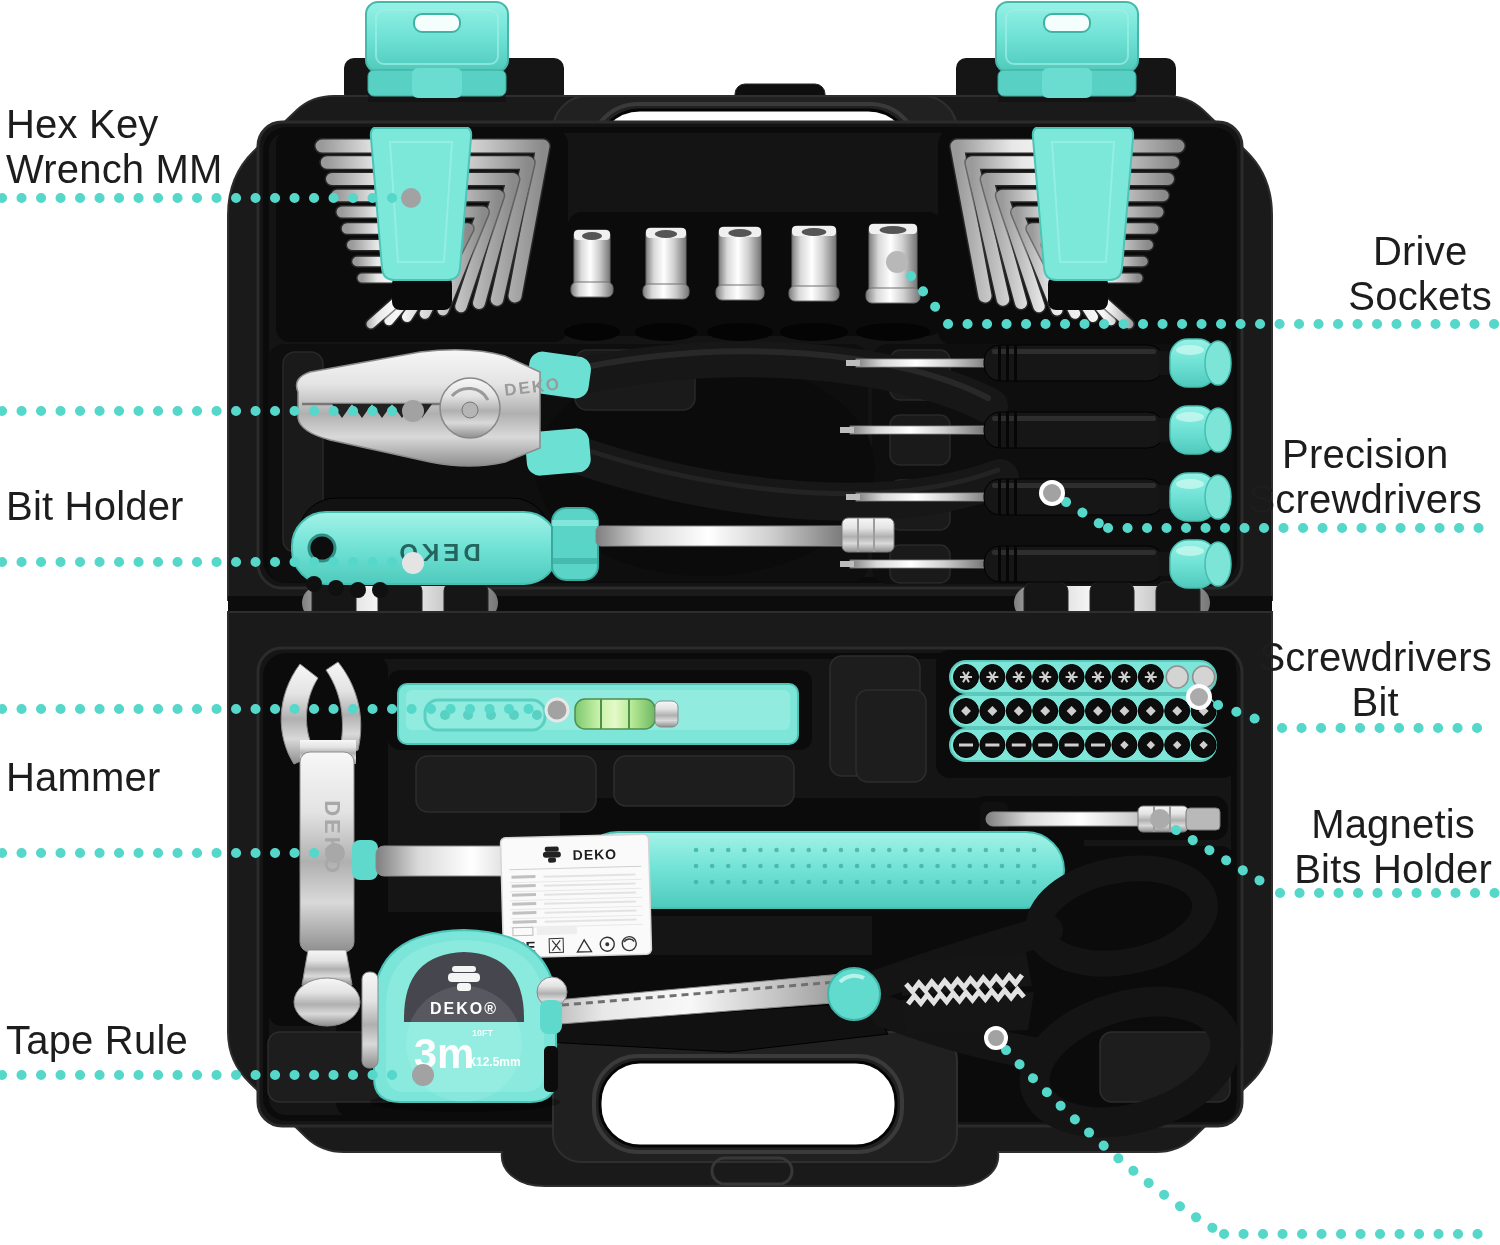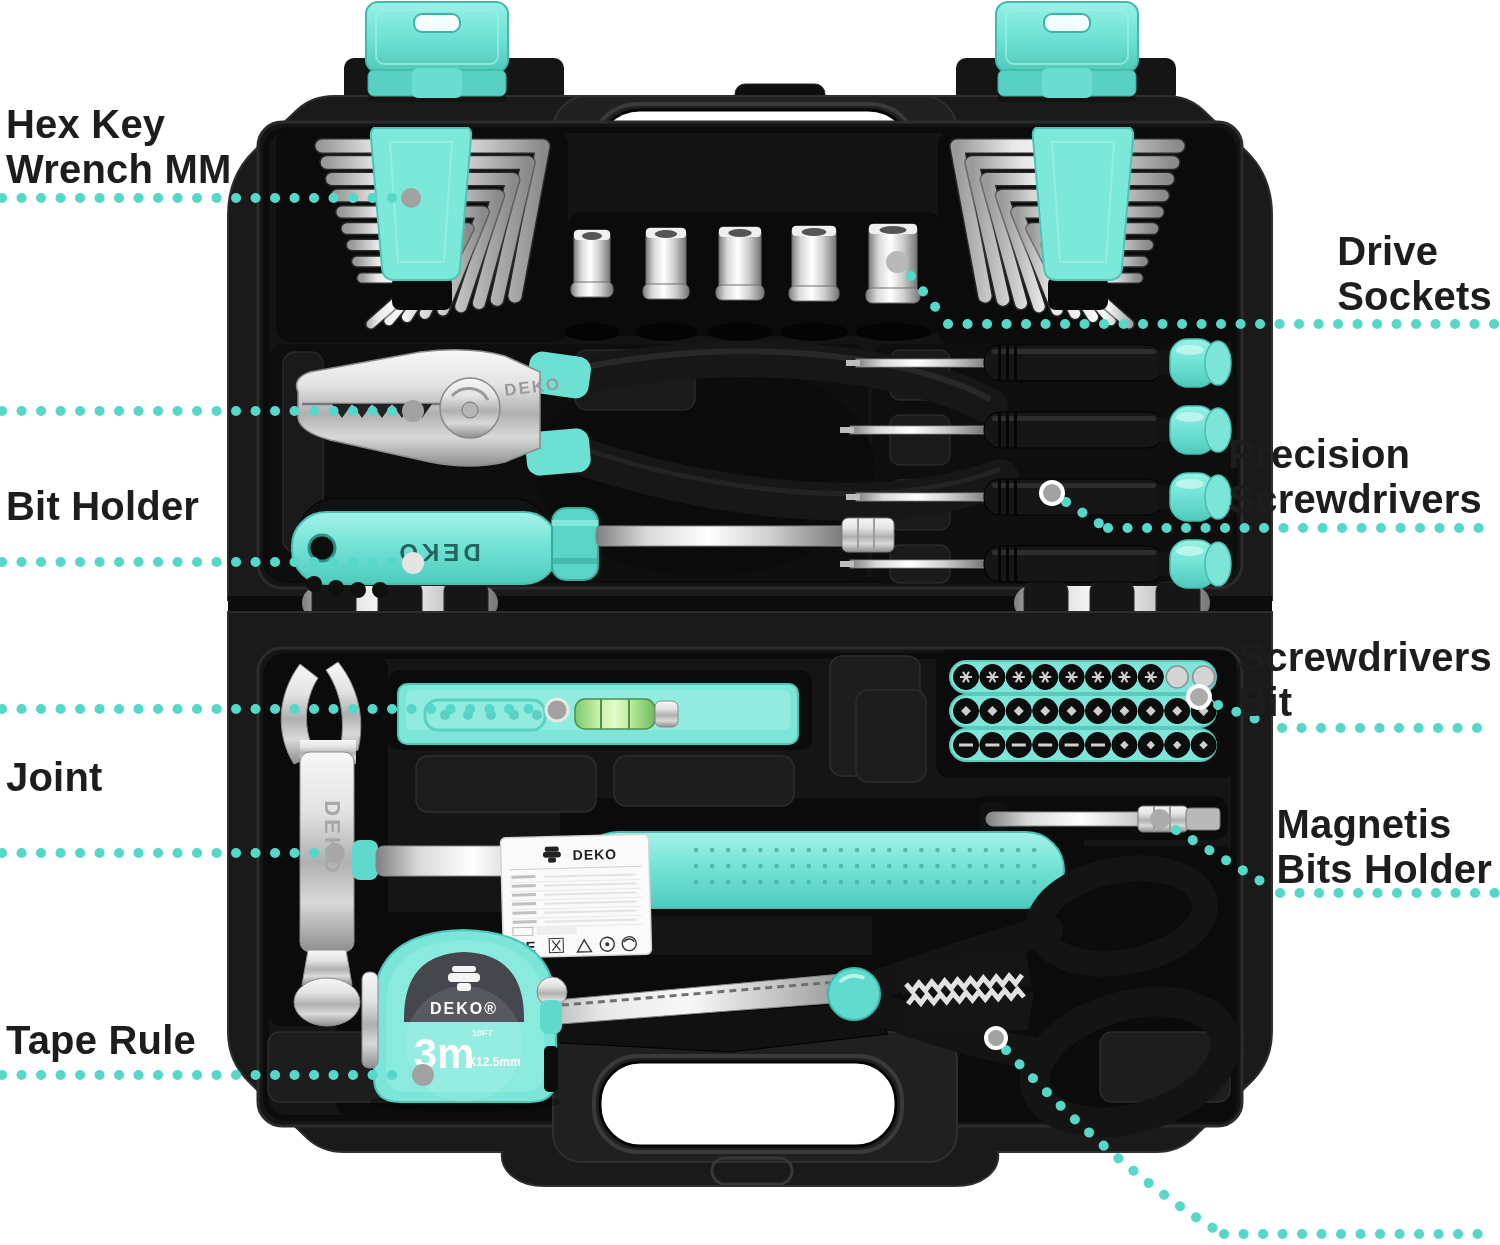--- a/index.html
+++ b/index.html
@@ -1,21 +1,21 @@
 <!DOCTYPE html>
 <html><head>
 <meta charset="utf-8">
 <style>
   html,body{margin:0;padding:0;background:#fff;}
   .scene{position:relative;width:1500px;height:1245px;background:#ffffff;overflow:hidden;
          font-family:"Liberation Sans",sans-serif;}
   .scene svg{position:absolute;left:0;top:0;}
-  .label{position:absolute;font-weight:700;font-size:40px;line-height:45px;color:#1d1d1d;
+  .label{position:absolute;font-weight:400;font-size:40px;line-height:45px;color:#1d1d1d;
          letter-spacing:.2px;white-space:nowrap;z-index:2;}
-  .label.right{text-align:left;}
+  .label.right{text-align:center;}
   .dots{stroke:#55d7ca;stroke-width:10;stroke-linecap:round;fill:none;stroke-dasharray:0.1 19.4;}
 </style>
 </head>
 <body>
 
 <div class="scene">
 
 <svg width="1500" height="1245" viewBox="0 0 1500 1245">
   <defs>
     <linearGradient id="chromeV" x1="0" y1="0" x2="0" y2="1">
@@ -566,21 +566,21 @@
 </svg>
 
 <div class="label" style="left:6px;top:102px">
   <div>Hex Key</div>
   <div>Wrench MM</div>
 </div>
 <div class="label" style="left:6px;top:484px">
   <div>Bit Holder</div>
 </div>
 <div class="label" style="left:6px;top:755px">
-  <div>Joint</div>
+  <div>Hammer</div>
 </div>
 <div class="label" style="left:6px;top:1018px">
   <div>Tape Rule</div>
 </div>
 
 <div class="label right" style="right:8px;top:229px">
   <div>Drive</div>
   <div>Sockets</div>
 </div>
 <div class="label right" style="right:18px;top:432px">

